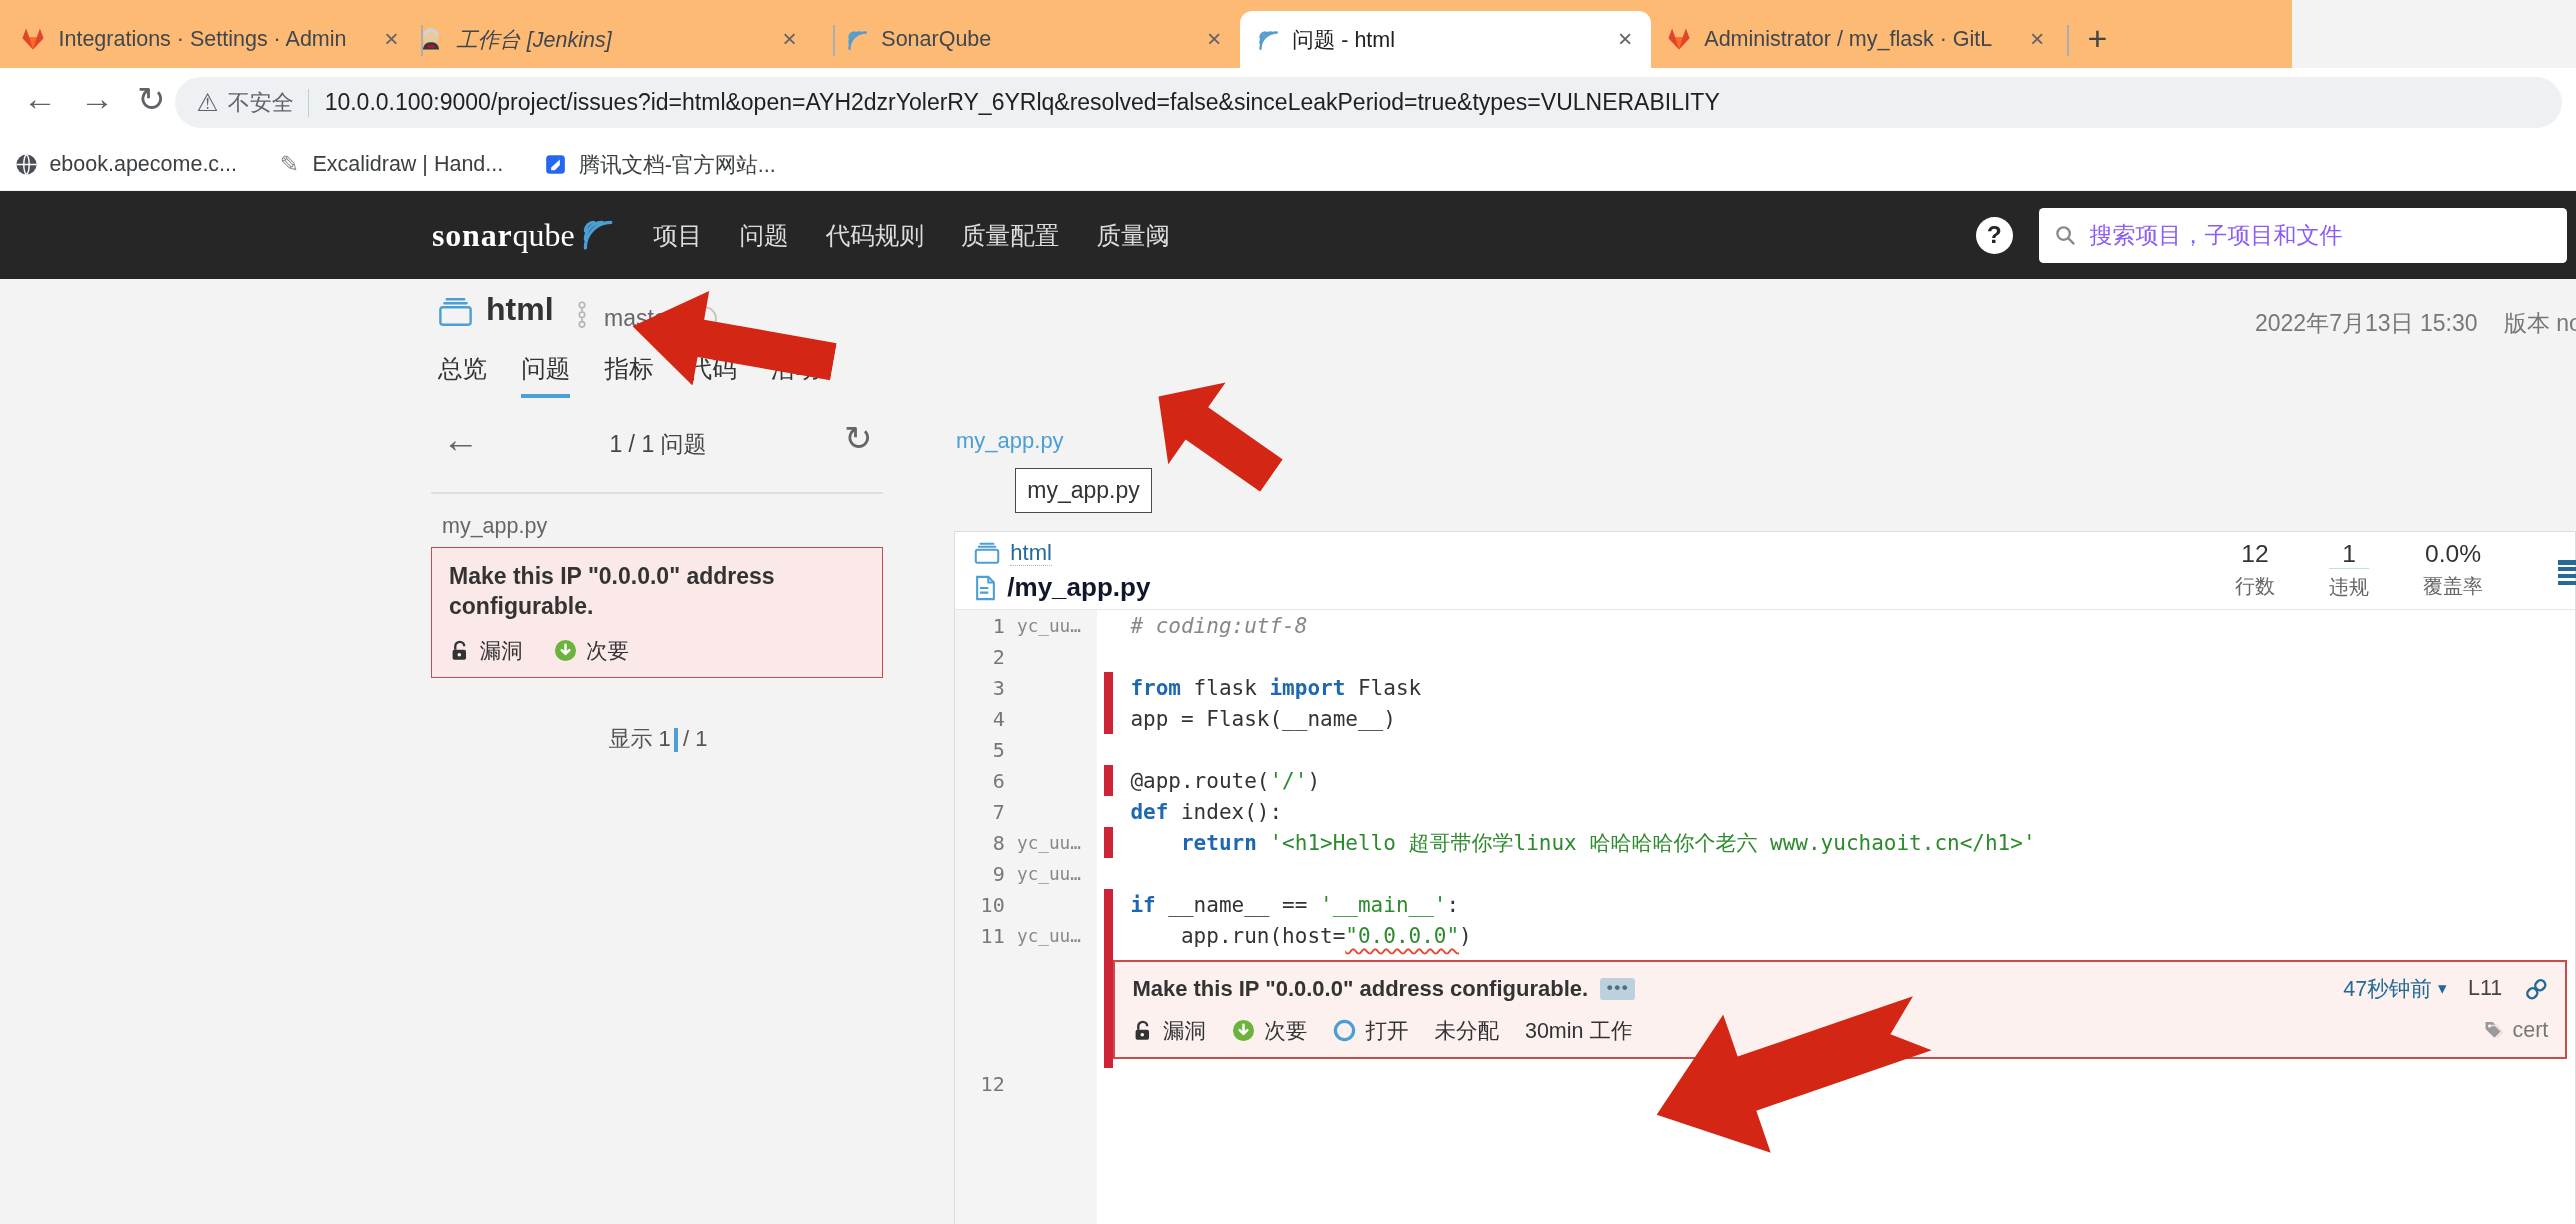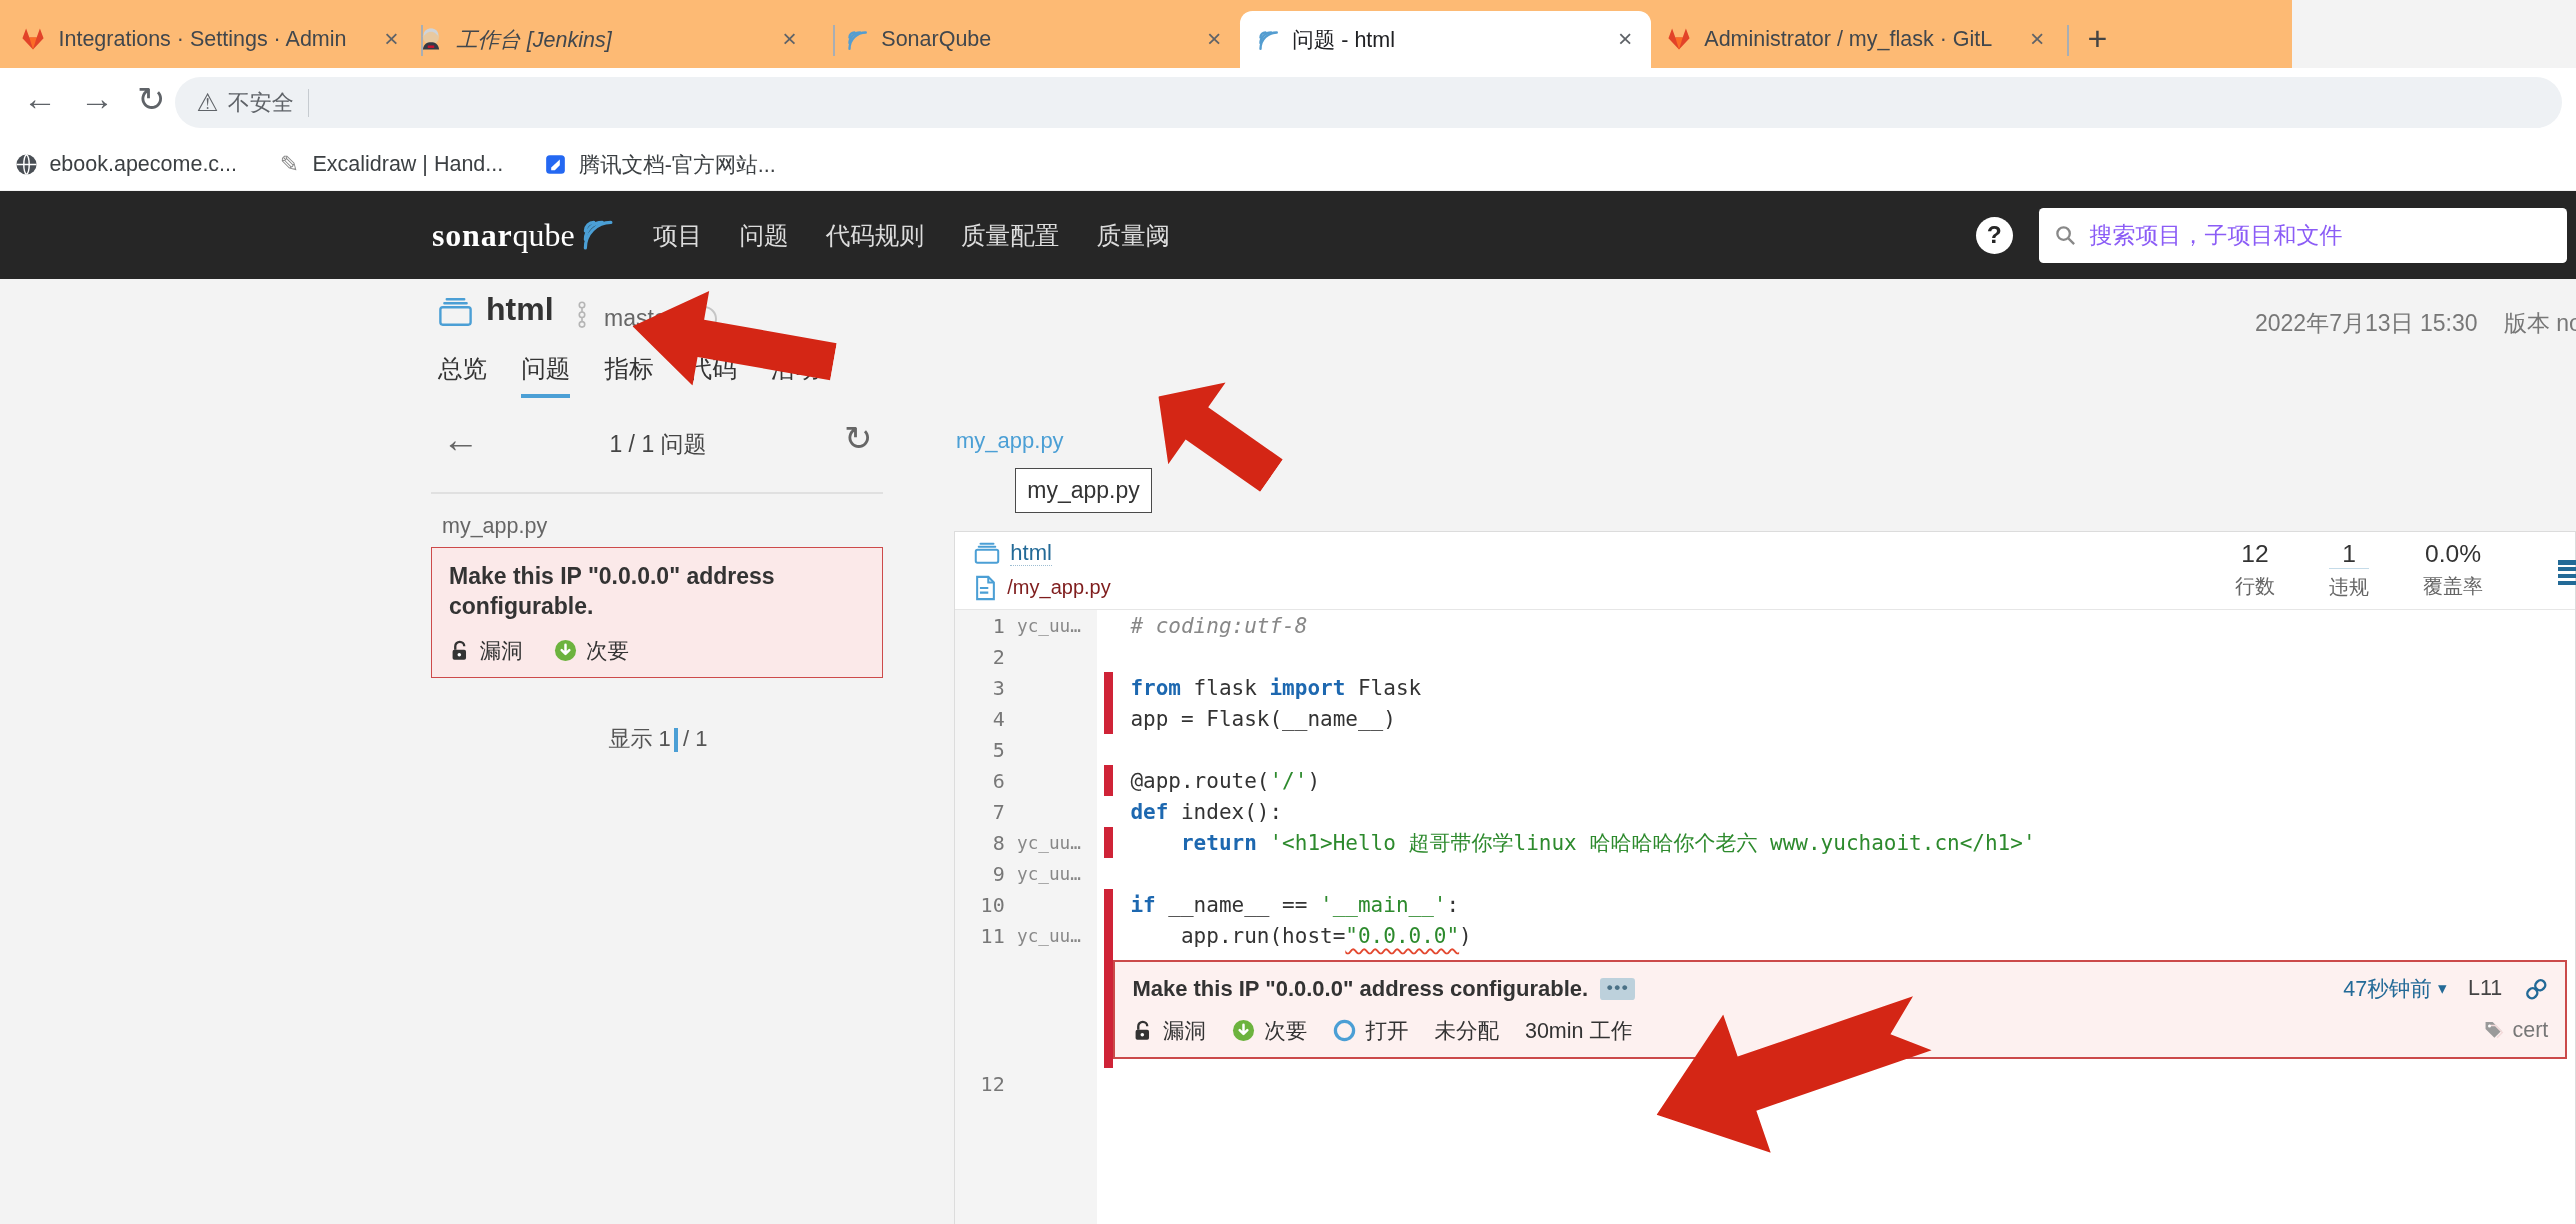--- a/index.html
+++ b/index.html
@@ -72,21 +72,21 @@
 
   
   #rp-filelink{left:956px;top:428px;font-size:22px;color:#4b9fd5;}
   #tooltip{left:1015px;top:468px;width:137px;height:45px;background:#fff;border:1.5px solid #4a4a4a;box-sizing:border-box;display:flex;align-items:center;justify-content:center;font-size:23px;color:#333;}
   #code-panel{left:954px;top:531px;width:1622px;height:694px;background:#fff;border:0.8px solid #dcdcdc;box-sizing:border-box;}
   #cp-header{position:absolute;left:0;top:0;right:0;height:77px;display:flex;align-items:center;}
   #cp-titles{margin-left:18.5px;}
   .cp-line{display:flex;align-items:center;height:34px;}
   .cp-line svg{margin-right:10.8px;}
   #cp-project{font-size:22px;color:#236a97;border-bottom:0.8px dotted #9dbdd2;line-height:1.1;}
-  #cp-path{font-size:20px;color:#7f1d1d;}
+  #cp-path{font-size:26px;color:#0f172a;font-weight:bold;}
   #cp-metrics{margin-left:auto;display:flex;margin-right:92px;}
   .metric{text-align:center;margin-left:54px;}
   .metric .mval{font-size:24.6px;color:#333;}
   .metric .mval.linked{border-bottom:1.5px solid #c5dbe8;}
   .metric .mlabel{font-size:20px;color:#666;margin-top:4.6px;}
   #cp-menu{position:absolute;right:-3.1px;top:28px;width:20px;height:23px;}
   #cp-menu div{height:4.6px;background:#236a97;margin-bottom:2.3px;}
   #cp-divider{position:absolute;left:0;top:77px;right:0;height:0.8px;background:#e6e6e6;}
   #code-body{position:absolute;left:0;top:78px;right:0;bottom:0;background:linear-gradient(to right,#f4f4f4 0,#f4f4f4 142px,#fff 142px);overflow:hidden;}
   .crow{display:flex;height:31px;align-items:center;}
@@ -188,20 +188,21 @@
   </div>
 
   <div id="toolbar" class="abs">
     <span class="navbtn" style="left:23px;">←</span>
     <span class="navbtn" style="left:80px;">→</span>
     <span class="navbtn" style="left:137px;">↻</span>
     <div id="omnibox">
       <span class="warn">⚠</span>
       <span class="sec">不安全</span>
       <span class="sep"></span>
+      <span class="url">10.0.0.100:9000/project/issues?id=html&amp;open=AYH2dzrYolerRY_6YRlq&amp;resolved=false&amp;sinceLeakPeriod=true&amp;types=VULNERABILITY</span>
     </div>
   </div>
 
   <div id="bookmarks" class="abs">
     <div class="bm">
       <span class="bmicon">
         <svg viewBox="0 0 32 32" width="23" height="23">
             <circle cx="16" cy="16" r="14" fill="#4a4f55"></circle>
             <path d="M2 16h28M16 2c5 4 5 24 0 28M16 2c-5 4-5 24 0 28" stroke="#fff" stroke-width="2" fill="none"></path>
           </svg>

